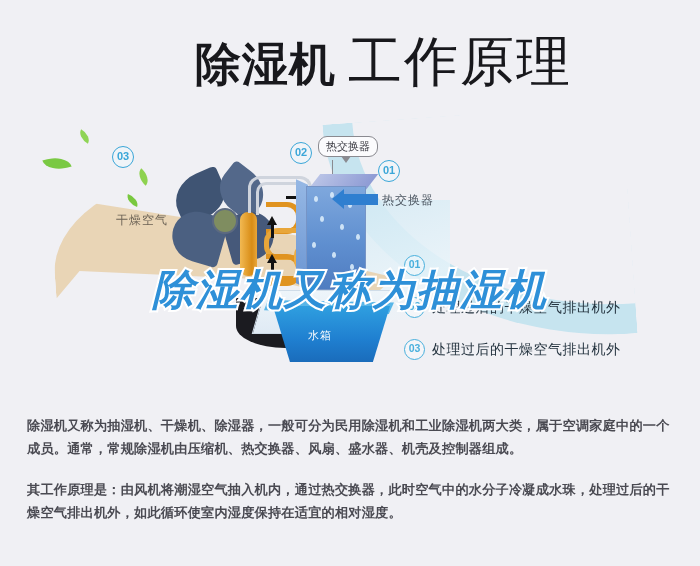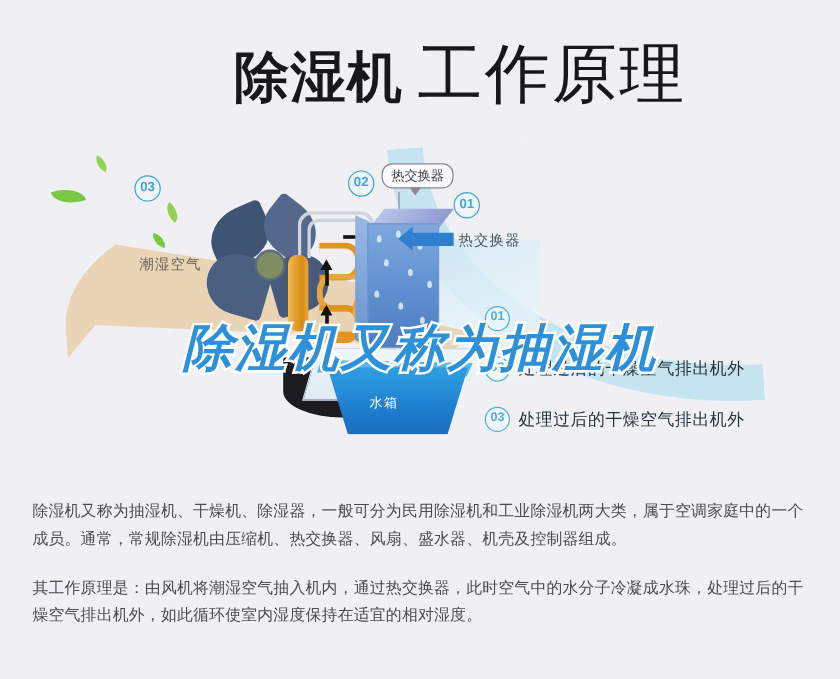--- a/index.html
+++ b/index.html
@@ -207,41 +207,41 @@
     color:#2e90d8;letter-spacing:2px;white-space:nowrap;
     -webkit-text-stroke:4px #ffffff;
     paint-order:stroke fill;
     text-shadow:0 0 1px #ffffff;
   }
 
   
   .copy{position:absolute;left:27px;top:414px;width:648px;}
   .copy p{
     margin:0 0 18px 0;
-    font-size:13.2px;line-height:23px;color:#4a4a52;letter-spacing:.2px;
+    font-size:13.2px;line-height:23px;color:#4a4a52;letter-spacing:.2px;font-weight:bold;
   }
   .copy p:last-child{margin-bottom:0;}
 </style>
 </head>
 <body>
 
 <div id="page">
 
   <div class="header">
     <span class="title-a">除湿机</span><span class="title-b">工作原理</span>
   </div>
 
   <div class="stage">
 
     <div class="sweep"></div>
     <div class="sweep2"></div>
 
     <div class="beige-band"></div>
     <div class="beige-tail"></div>
-    <div class="beige-lbl">潮湿空气</div>
+    <div class="beige-lbl">干燥空气</div>
 
     <div class="leaf l1"></div>
     <div class="leaf l2"></div>
     <div class="leaf l3"></div>
     <div class="leaf l4"></div>
 
     <div class="badge b03">03</div>
     <div class="badge b02">02</div>
     <div class="badge b01">01</div>
 

